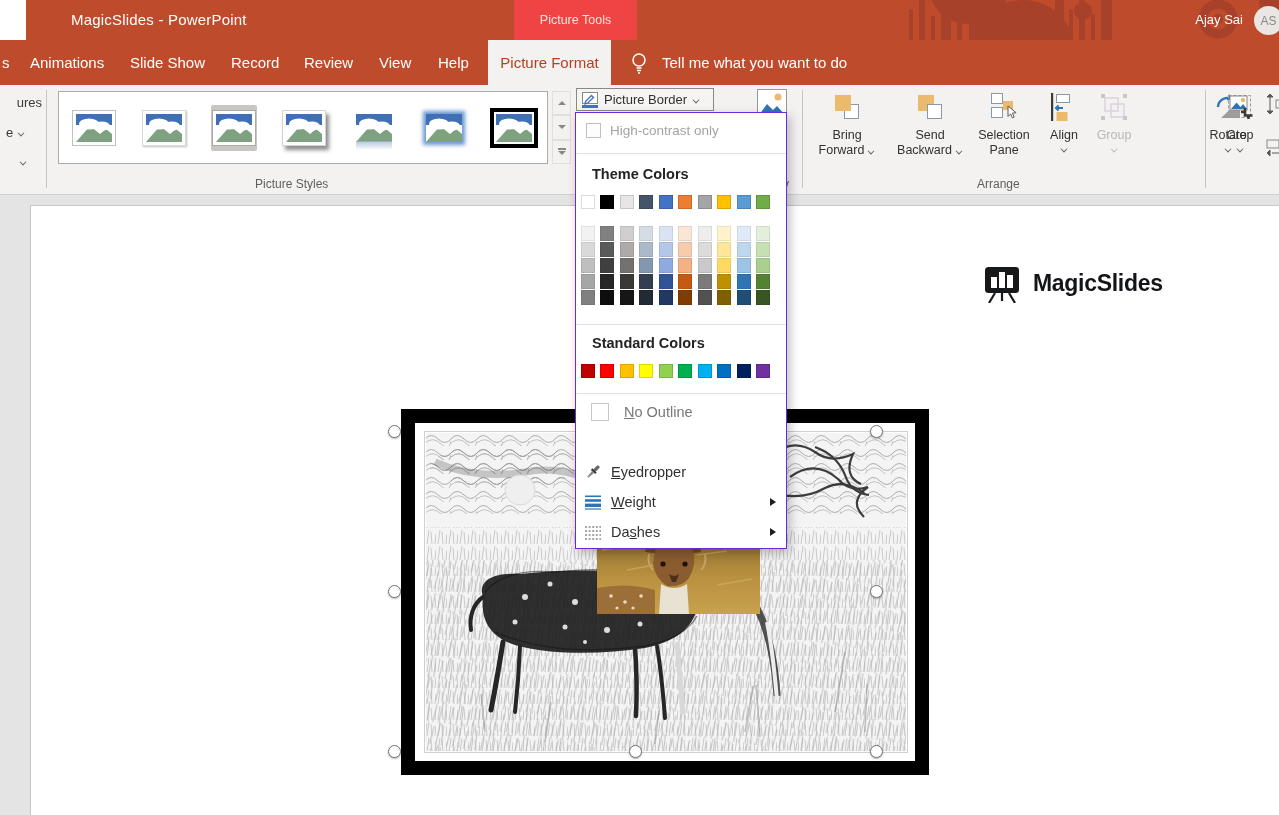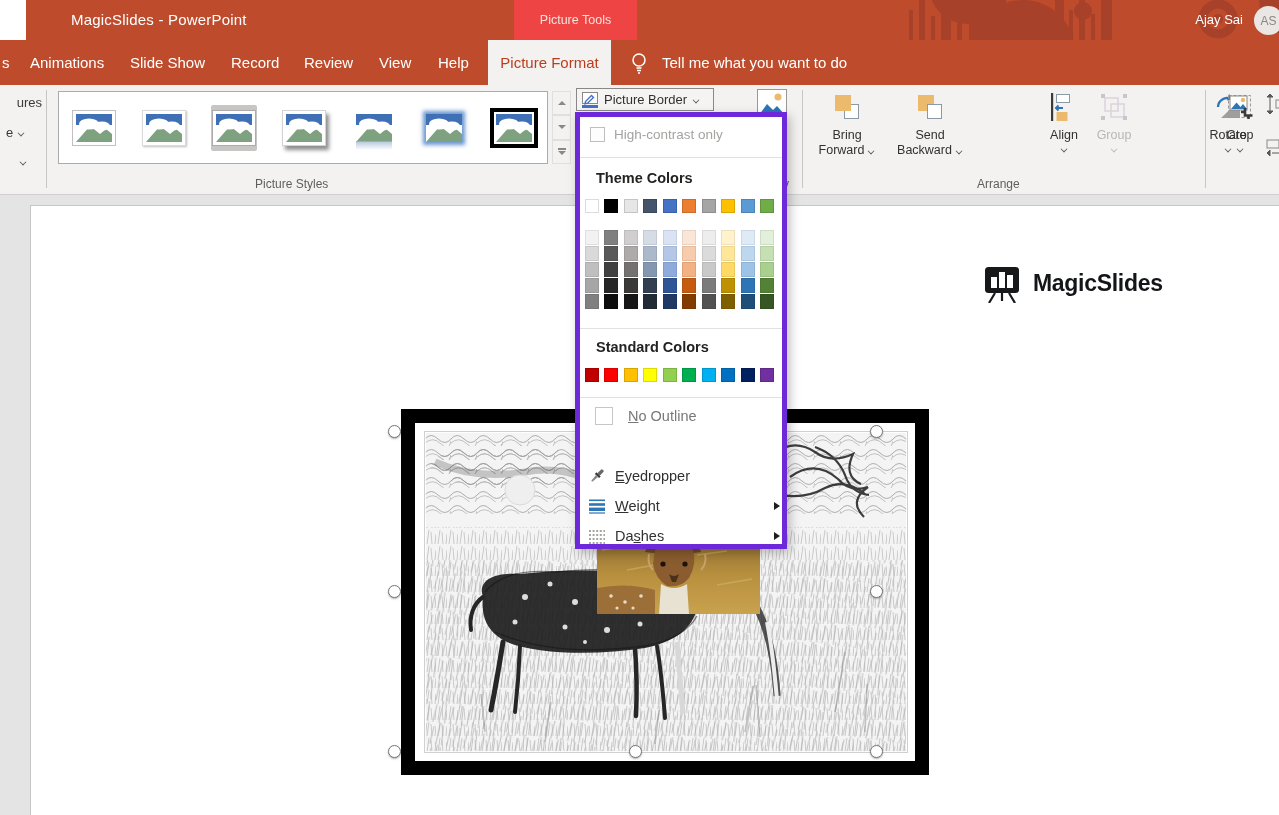--- a/index.html
+++ b/index.html
@@ -65,21 +65,21 @@
   .logo-text { font-size:23px; font-weight:800; color:#141518; letter-spacing:-.3px; }
 
   .frame { position:absolute; left:370px; top:203px; width:528px; height:366px; background:#000; }
   .frame .matte { position:absolute; left:14px; top:14px; width:500px; height:338px; background:#fff; }
   .frame .sketch { position:absolute; left:24px; top:23px; width:482px; height:320px; }
   .sel-outline { position:absolute; left:394px; top:226px; width:482px; height:320px; border:1px solid rgba(255,255,255,.85); outline:1px solid rgba(120,120,120,.35); pointer-events:none; }
   .handle { position:absolute; width:13px; height:13px; border-radius:50%; background:#fff; border:1.5px solid #767676; box-shadow:0 1px 2px rgba(0,0,0,.3); z-index:6; }
   .photo { position:absolute; left:566px; top:324px; width:163px; height:84px; z-index:5; }
 
   
-  .dropdown { position:absolute; left:575px; top:112px; width:212px; height:437px; background:#fff; border:5px solid #6d28d9; box-shadow:3px 4px 10px rgba(0,0,0,.25); z-index:20; font-size:13.5px; }
+  .dropdown { position:absolute; left:575px; top:112px; width:212px; height:437px; background:#fff; border:1px solid #6d28d9; box-shadow:3px 4px 10px rgba(0,0,0,.25); z-index:20; font-size:13.5px; }
   .dd-sep { position:absolute; left:0; width:100%; height:1px; background:#E3E1DF; }
   .hc-row { position:absolute; left:10px; top:10px; display:flex; align-items:center; gap:9px; color:#A5A3A1; }
   .hc-box { width:15px; height:15px; border:1px solid #C1BFBD; background:#FDFDFD; }
   .dd-header { position:absolute; left:16px; font-size:14.5px; font-weight:bold; color:#242322; }
   .sw-row { position:absolute; left:5px; width:189px; display:flex; justify-content:space-between; }
   .sw { width:14px; height:14px; box-shadow:inset 0 0 0 1px rgba(0,0,0,.14); }
   .var-grid { position:absolute; left:5px; top:113px; width:189px; display:flex; justify-content:space-between; }
   .var-col { width:14px; }
   .var-cell { width:14px; height:15px; margin-bottom:1px; box-shadow:inset 0 0 0 1px rgba(0,0,0,.08); }
   .dd-item { position:absolute; left:0; width:210px; height:30px; display:flex; align-items:center; color:#323130; font-size:14.5px; }
@@ -268,20 +268,30 @@
       <svg width="32" height="32" viewBox="0 0 32 32">
         <rect x="4" y="4" width="16" height="16" fill="#EBBA6C"></rect>
         <rect x="13.5" y="13.5" width="14" height="14" fill="#fff" stroke="#8A99A8"></rect>
       </svg>
       <span class="lbl">Send</span>
       <span class="lbl">
           <span>Backward</span>
           <span class="chev"></span>
         </span>
     </div>
+    <div class="btn-big" style="left:972px; width:64px">
+      <svg width="32" height="32" viewBox="0 0 32 32">
+        <rect x="3.5" y="2.5" width="11" height="10" fill="#fff" stroke="#8A99A8"></rect>
+        <rect x="3.5" y="16.5" width="11" height="10" fill="#fff" stroke="#8A99A8"></rect>
+        <rect x="15" y="10" width="10" height="9" fill="#EBBA6C"></rect>
+        <path d="M20 15 v10.5 l2.6-2.6 1.7 4 1.9-0.8 -1.7-4 3.6-0.4 Z" fill="#fff" stroke="#5A5856" stroke-width="1"></path>
+      </svg>
+      <span class="lbl">Selection</span>
+      <span class="lbl">Pane</span>
+    </div>
     <div class="btn-big" style="left:1038px; width:52px">
       <svg width="32" height="32" viewBox="0 0 32 32">
         <rect x="3" y="2" width="2.2" height="28" fill="#3B3A39"></rect>
         <rect x="8.5" y="3.5" width="13" height="8" fill="#fff" stroke="#8A99A8"></rect>
         <path d="M15 17 H8 M10.5 14.5 L8 17 l2.5 2.5" stroke="#2E75B6" stroke-width="2" fill="none"></path>
         <rect x="8.5" y="21" width="11" height="9" fill="#EBBA6C"></rect>
       </svg>
       <span class="lbl">Align</span>
       <span class="lbl" style="margin-top:2px">
           <span class="chev"></span>

